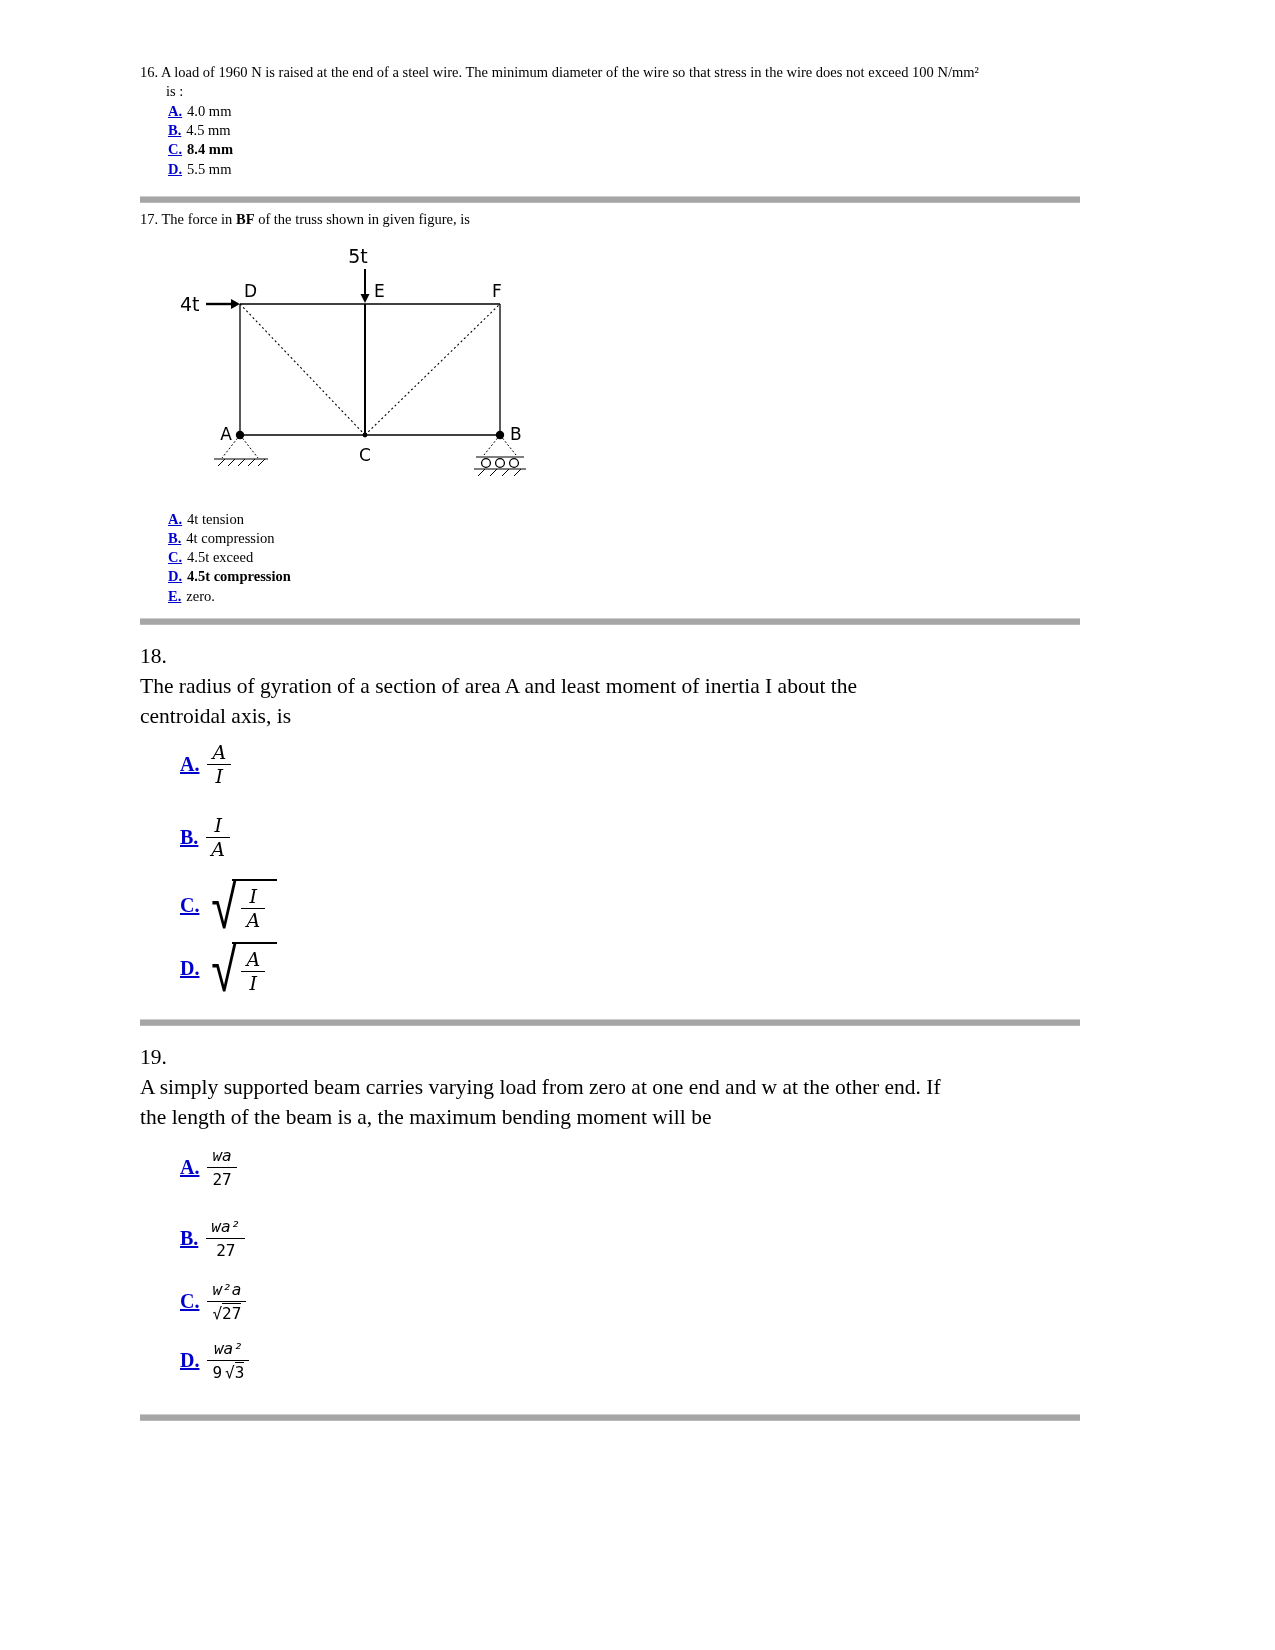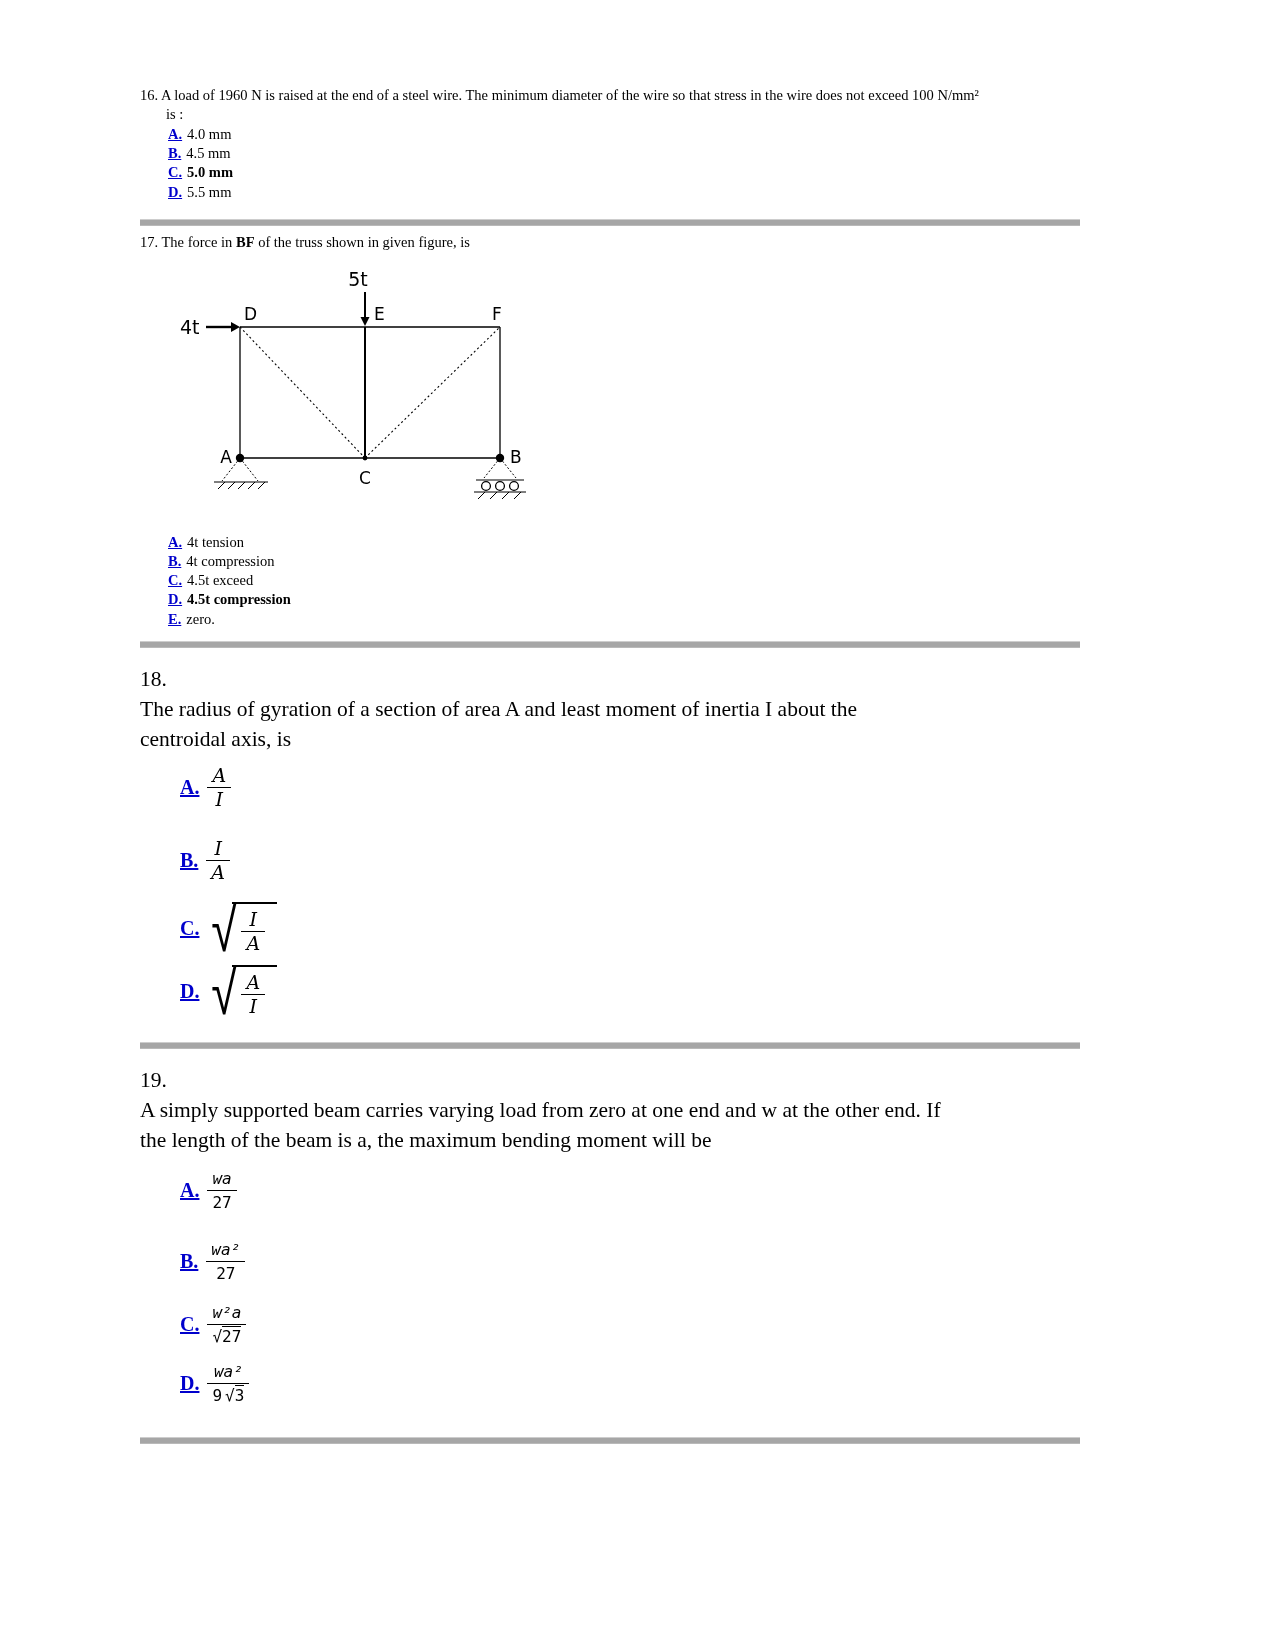--- a/index.html
+++ b/index.html
@@ -1,20 +1,20 @@
 <!DOCTYPE html>
 <html><head>
 <meta charset="utf-8">
 <style>
   html,body{margin:0;padding:0;}
   body{
     width:1275px;height:1650px;background:#ffffff;color:#000;
     font-family:"Liberation Serif",serif;overflow:hidden;
   }
-  .content{margin-left:140px;width:940px;padding-top:86px;}
+  .content{margin-left:140px;width:940px;padding-top:63px;}
 
   
   .qsmall{font-size:14.5px;line-height:19px;}
   .qsmall .stem2{margin-left:26px;}
   .opts-sm{margin-left:28px;margin-top:1px;}
   .opt{line-height:19.2px;white-space:nowrap;}
   .opt-letter{
     color:#0000cc;font-weight:bold;text-decoration:underline;
     margin-right:5px;cursor:pointer;
   }
@@ -84,21 +84,21 @@
       <div class="stem2">is :</div>
     </div>
     <div class="opts-sm">
       <div class="opt">
         <a class="opt-letter">A.</a><span class="opt-text">4.0 mm</span>
       </div>
       <div class="opt">
         <a class="opt-letter">B.</a><span class="opt-text">4.5 mm</span>
       </div>
       <div class="opt">
-        <a class="opt-letter">C.</a><span class="opt-text bold">5.0 mm</span>
+        <a class="opt-letter">C.</a><span class="opt-text bold">8.4 mm</span>
       </div>
       <div class="opt">
         <a class="opt-letter">D.</a><span class="opt-text">5.5 mm</span>
       </div>
     </div>
   </div>
 
   <div class="sep sep1"></div>
 
   <div class="qsmall" style="margin-top:7px;">

